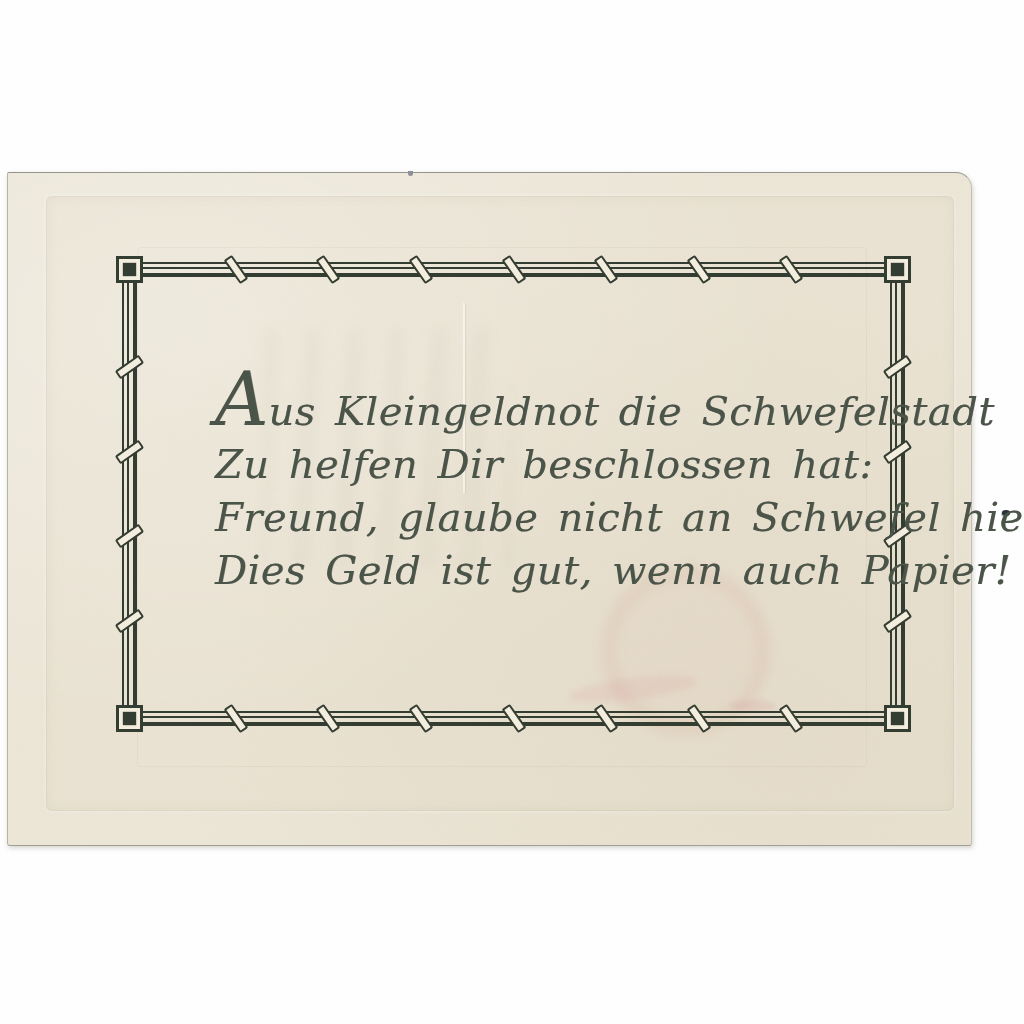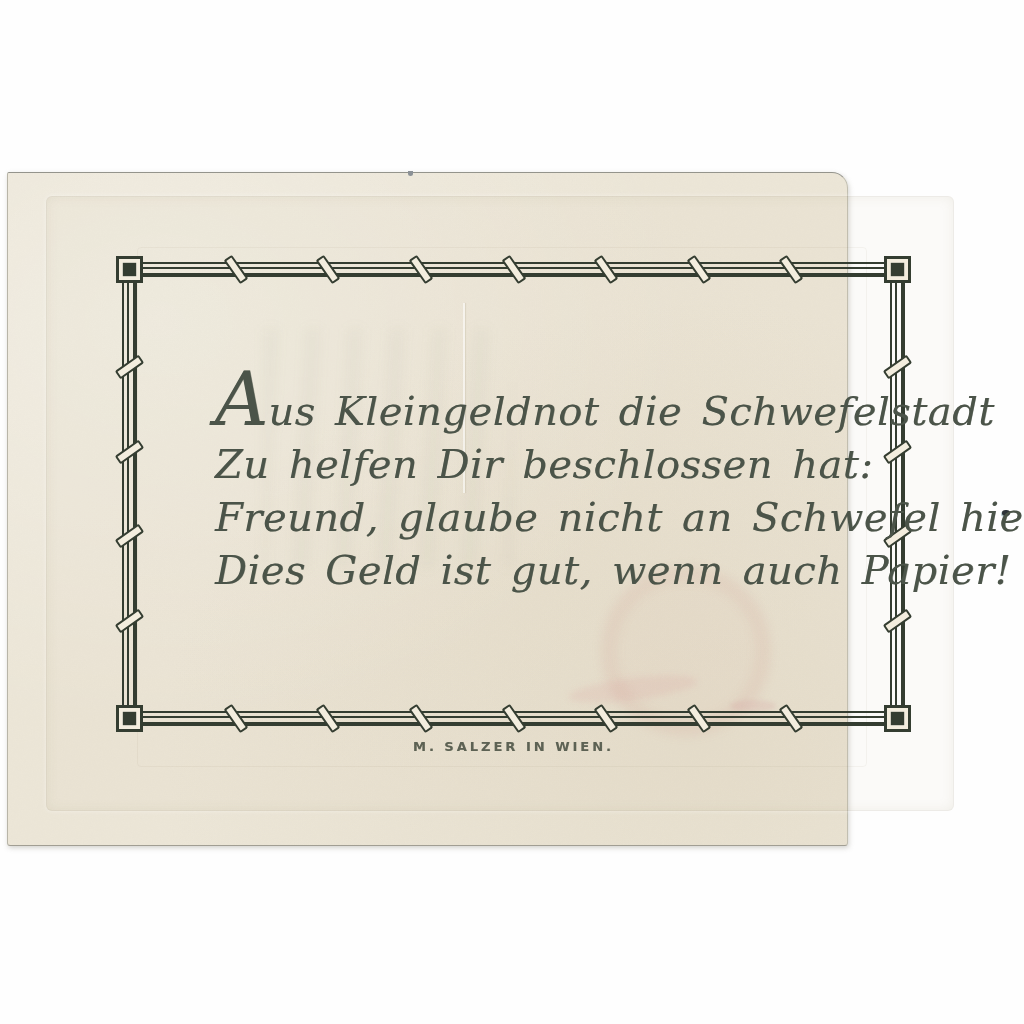--- a/index.html
+++ b/index.html
@@ -7,21 +7,21 @@
   body {
     background: var(--scan_bg, #fefefe);
     font-family: "DejaVu Serif", serif;
     position: relative;
   }
 
   
   .paper {
     position: absolute;
     left: 7px; top: 172px;
-    width: 841px; height: 674px;
+    width: 965px; height: 674px;
     background:
       radial-gradient(ellipse at 18% 22%, rgba(255,255,255,0.30), rgba(255,255,255,0) 55%),
       radial-gradient(ellipse at 82% 85%, rgba(205,190,160,0.18), rgba(205,190,160,0) 55%),
       radial-gradient(ellipse at 55% 45%, rgba(222,210,185,0.12), rgba(222,210,185,0) 60%),
       linear-gradient(var(--paper, #ece6d7), var(--paper, #ece6d7));
     border-top: 1px solid #94948c;
     border-left: 1px solid #b8b5a8;
     border-right: 1px solid #c2bfb1;
     border-bottom: 1px solid #a19e93;
     border-radius: 2px 16px 3px 3px;
@@ -239,15 +239,14 @@
       </div>
   </div>
 
   <div class="poem">
     <p><span class="initial">A</span><span>us Kleingeldnot die Schwefelstadt</span></p>
     <p>Zu helfen Dir beschlossen hat:</p>
     <p>Freund, glaube nicht an Schwefel hier,</p>
     <p>Dies Geld ist gut, wenn auch Papier!</p>
   </div>
 
-  <div class="imprint">M. SALZER IN WIEN.</div>
 
 </div>
 
 </body></html>

